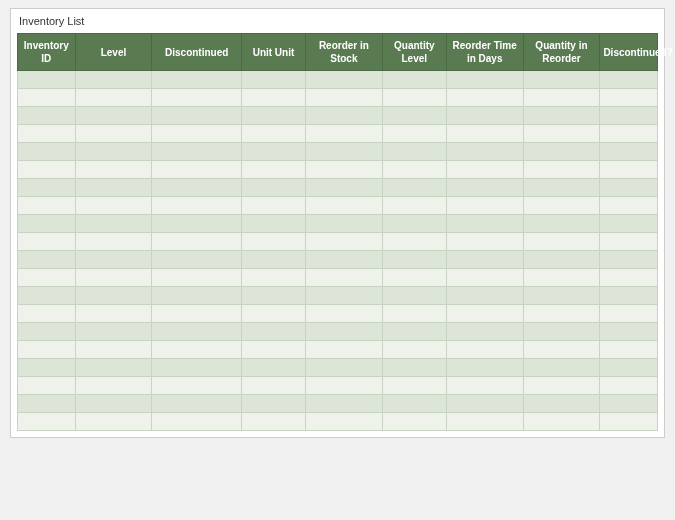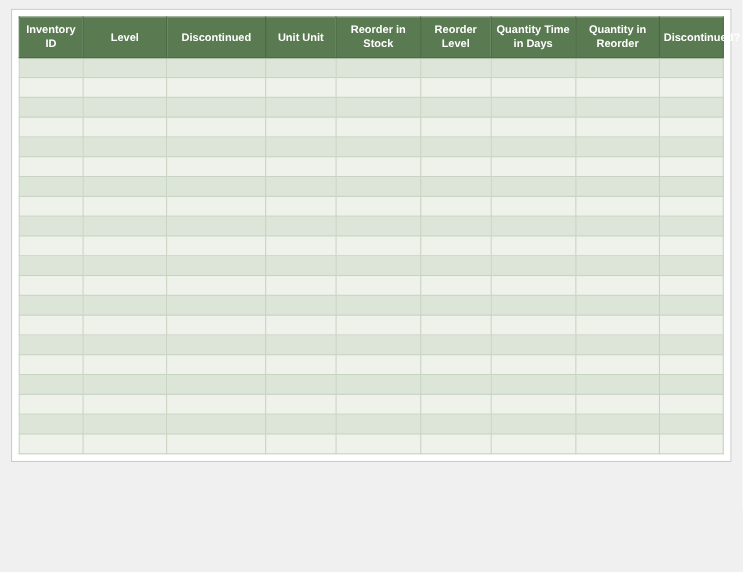--- a/index.html
+++ b/index.html
@@ -74,41 +74,42 @@
     col.col-qty-stock { width: 12%; }
     col.col-reorder-lvl { width: 10%; }
     col.col-reorder-time { width: 12%; }
     col.col-qty-reorder { width: 12%; }
     col.col-disc { width: 9%; }
   </style>
 </head>
 <body>
 
 <div class="container">
+  <div class="title">Inventory List</div>
   <table>
     <colgroup>
       <col class="col-id">
       <col class="col-name">
       <col class="col-desc">
       <col class="col-unit">
       <col class="col-qty-stock">
       <col class="col-reorder-lvl">
       <col class="col-reorder-time">
       <col class="col-qty-reorder">
       <col class="col-disc">
     </colgroup>
     <thead>
       <tr>
         <th>Inventory ID</th>
         <th>Level</th>
         <th>Discontinued</th>
         <th>Unit Unit</th>
         <th>Reorder in Stock</th>
-        <th>Reorder Level</th>
-        <th>Quantity Time in Days</th>
+        <th>Quantity Level</th>
+        <th>Reorder Time in Days</th>
         <th>Quantity in Reorder</th>
         <th>Discontinued?</th>
       </tr>
     </thead>
     <tbody id="table-body">
     <tr>
           <td></td>
           <td></td>
           <td></td>
           <td></td>

